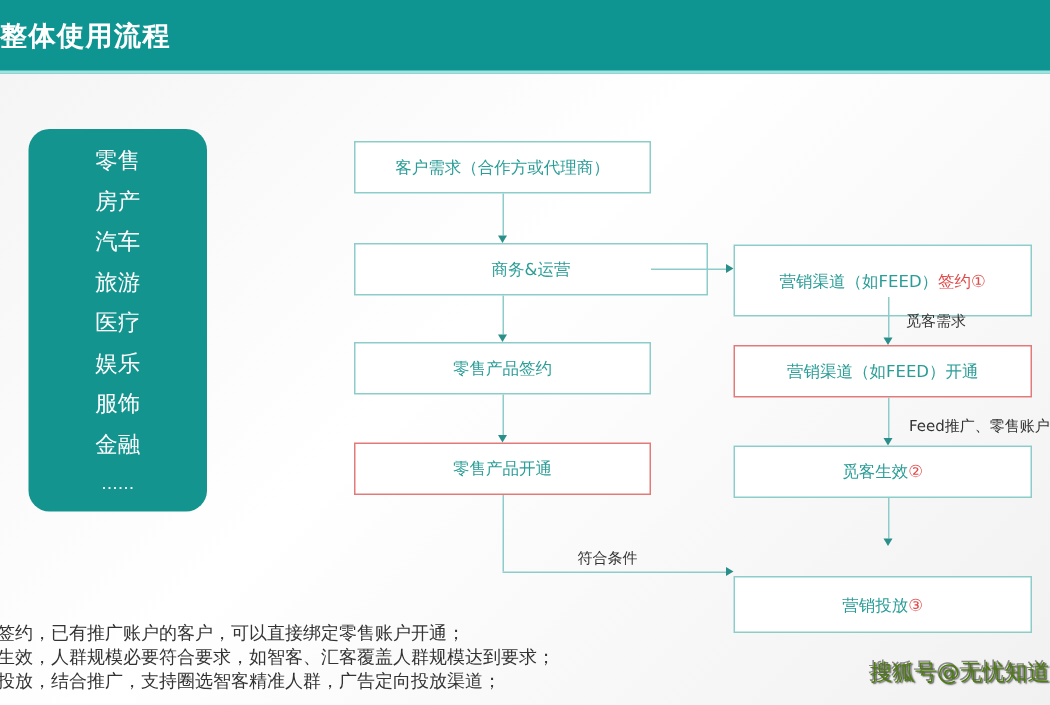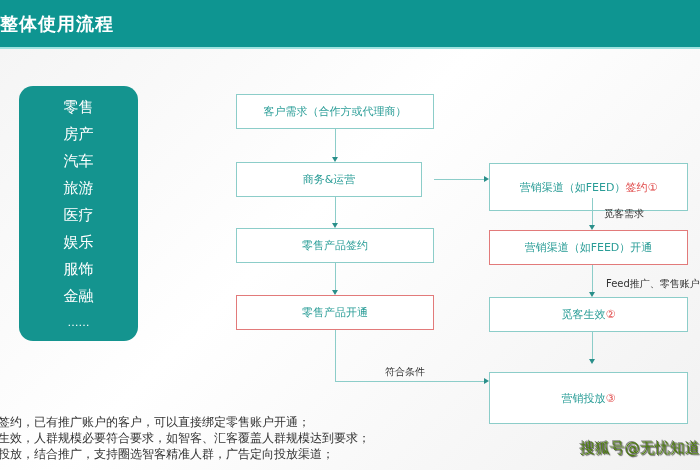--- a/index.html
+++ b/index.html
@@ -73,21 +73,21 @@
   <div class="industry-item" style="top:120px;">医疗</div>
   <div class="industry-item" style="top:147px;">娱乐</div>
   <div class="industry-item" style="top:174px;">服饰</div>
   <div class="industry-item" style="top:201px;">金融</div>
   <div class="industry-item" style="top:230px; font-size:11px;">……</div>
 </div>
 
 <div class="box" style="left:236px; top:94px; width:198px; height:35px;">
   <span>客户需求（合作方或代理商）</span>
 </div>
-<div class="box" style="left:236px; top:162px; width:186px; height:35px;">
+<div class="box" style="left:236px; top:162px; width:236px; height:35px;">
   <span>商务&amp;运营</span>
 </div>
 <div class="box" style="left:236px; top:228px; width:198px; height:35px;">
   <span>零售产品签约</span>
 </div>
 <div class="box red" style="left:236px; top:295px; width:198px; height:35px;">
   <span>零售产品开通</span>
 </div>
 
 <div class="line" style="left:335px; top:129px; width:1px; height:28px;"></div>
@@ -109,21 +109,21 @@
   <span>营销渠道（如FEED）</span>
     <span class="red-text">签约①</span>
 </div>
 <div class="box red" style="left:489px; top:230px; width:199px; height:35px;">
   <span>营销渠道（如FEED）开通</span>
 </div>
 <div class="box" style="left:489px; top:297px; width:199px; height:35px;">
   <span>觅客生效</span>
     <span class="red-text">②</span>
 </div>
-<div class="box" style="left:489px; top:372px; width:199px; height:52px;">
+<div class="box" style="left:489px; top:384px; width:199px; height:38px;">
   <span>营销投放</span>
     <span class="red-text">③</span>
 </div>
 
 <div class="line" style="left:592px; top:198px; width:1px; height:27px;"></div>
 <div class="arrow-down" style="left:589px; top:225px;"></div>
 <div class="label" style="left:604px; top:207px;">觅客需求</div>
 
 <div class="line" style="left:592px; top:265px; width:1px; height:27px;"></div>
 <div class="arrow-down" style="left:589px; top:292px;"></div>

